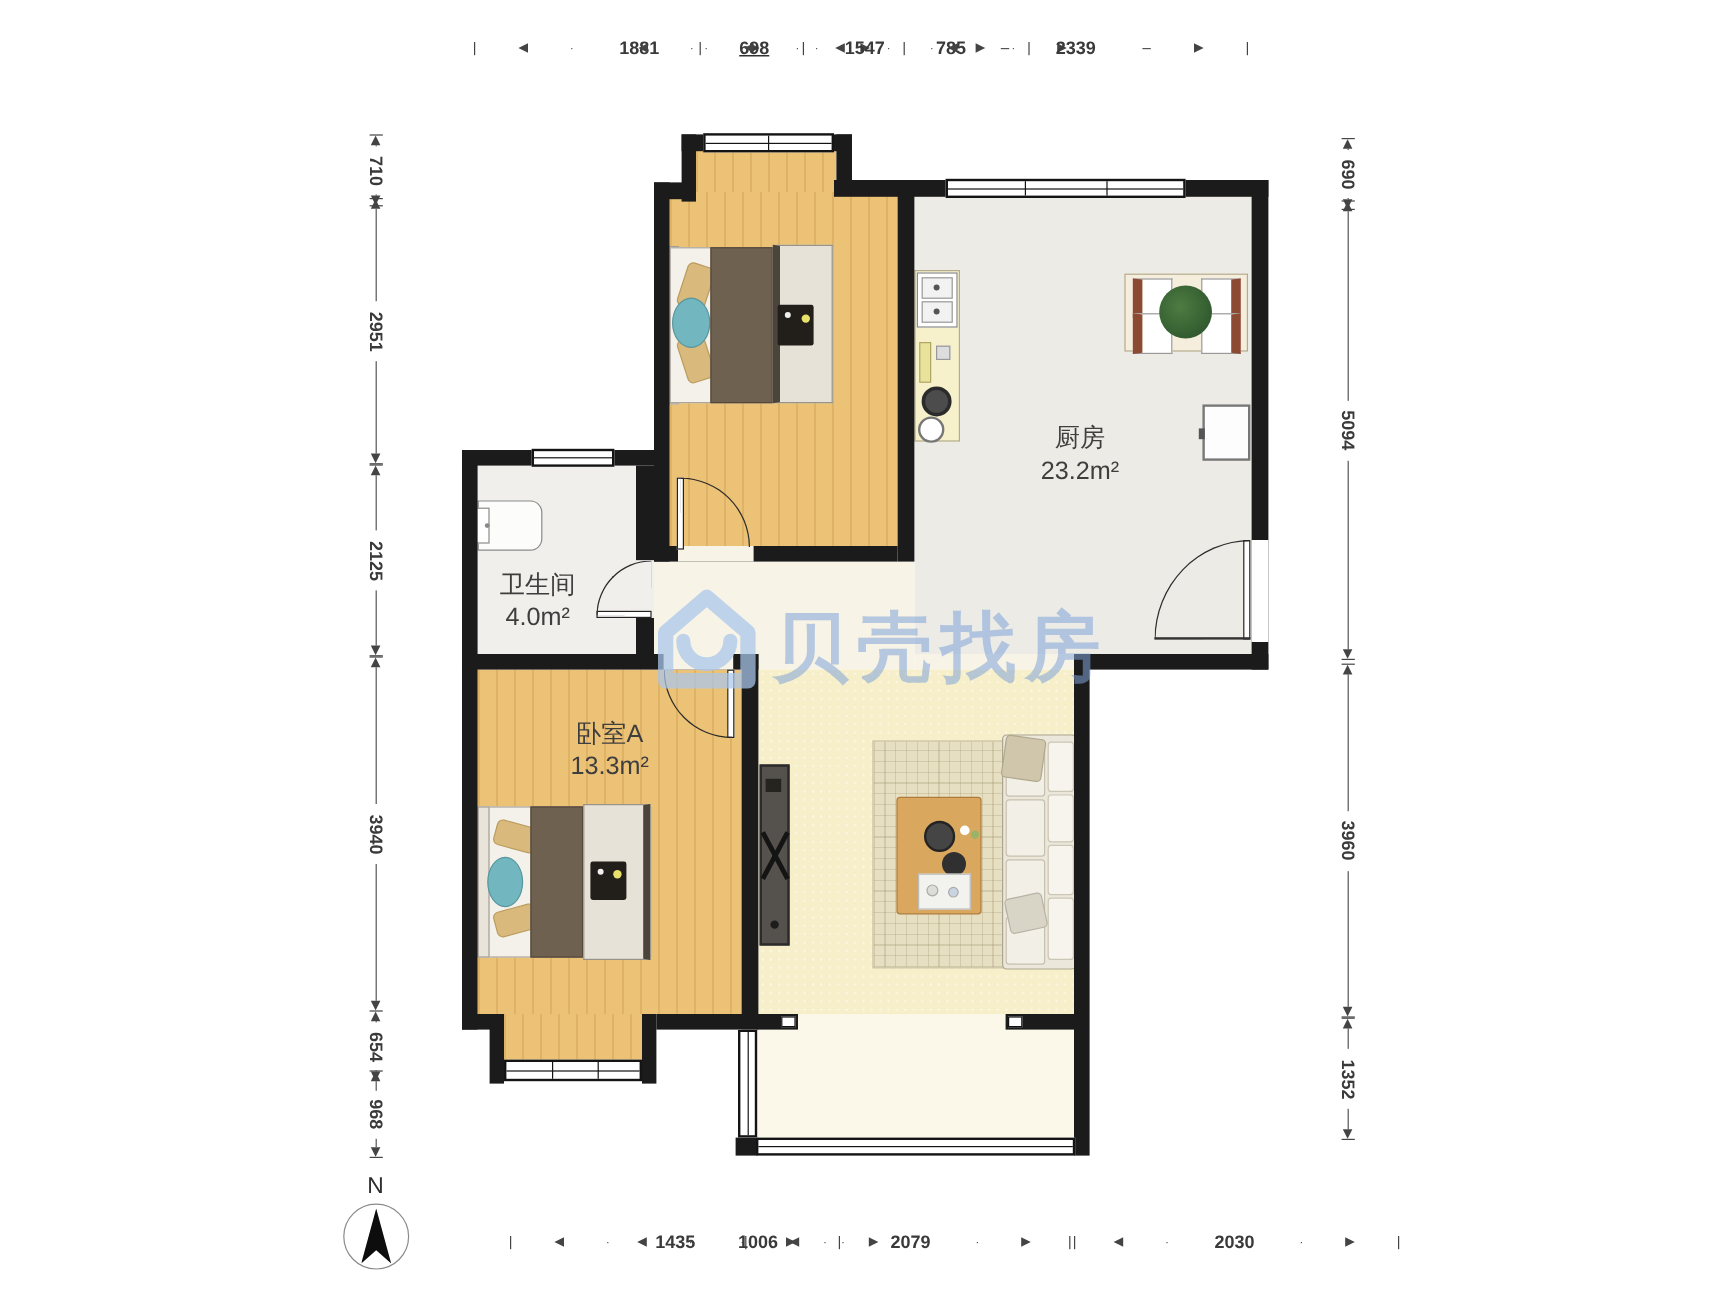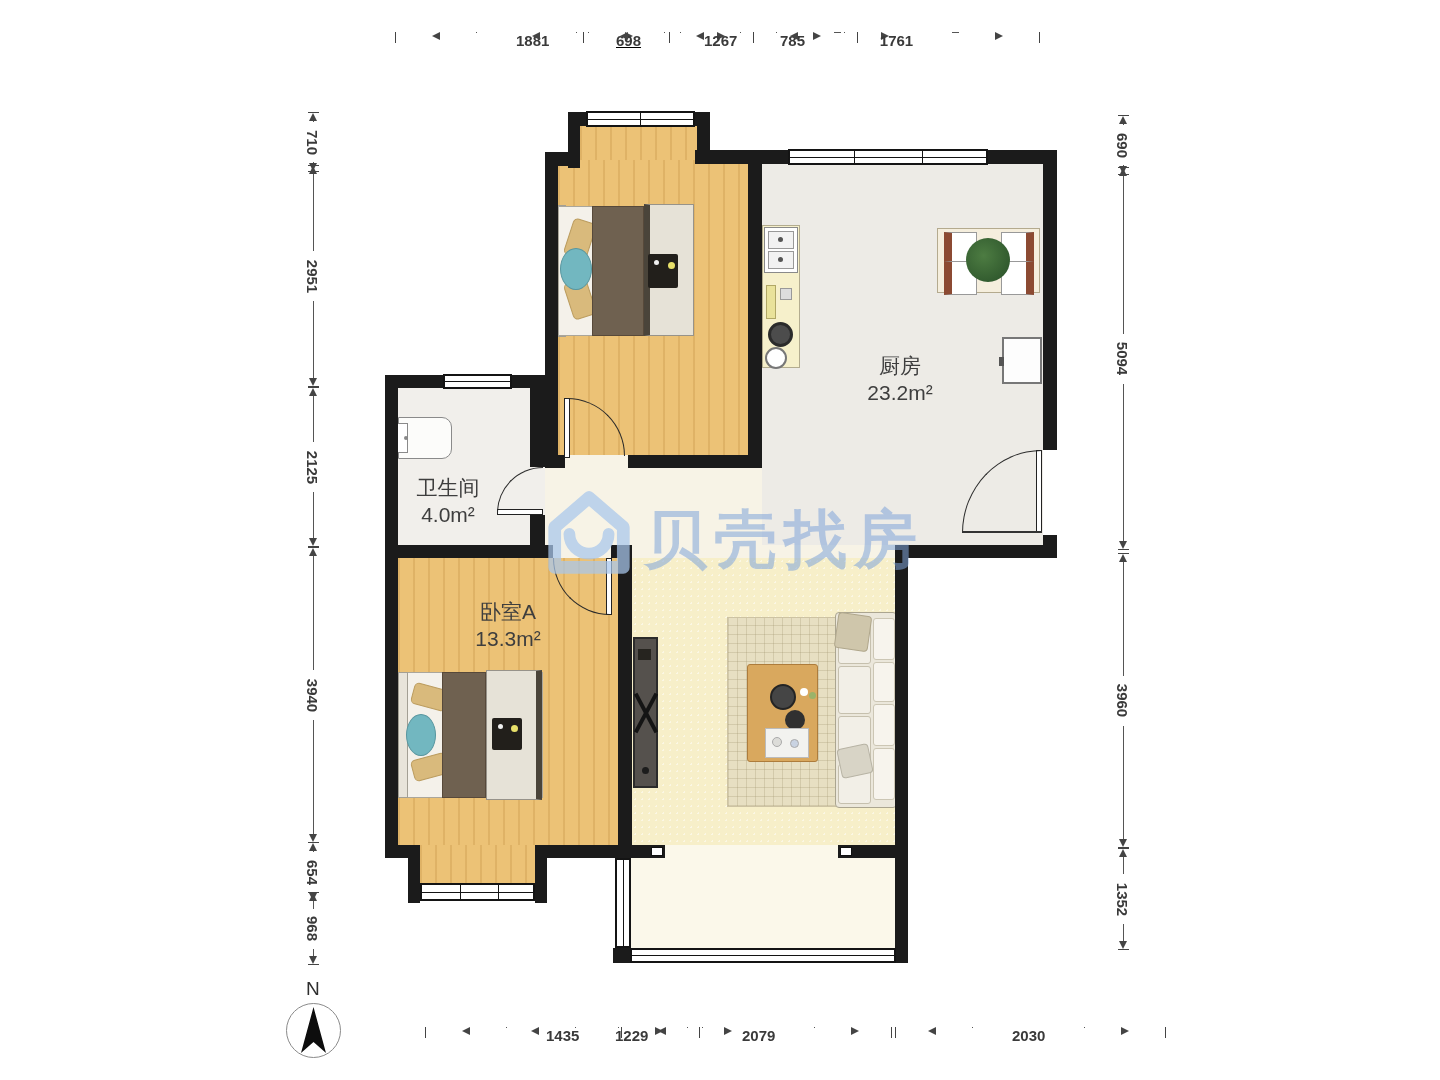--- a/index.html
+++ b/index.html
@@ -42,21 +42,21 @@
   .tealpillow { background:#72b7c0; border:1px solid #58969f; border-radius:50%; }
   .blanket { background:#6f6150; border:1px solid #57493a; }
   .cabinet { background:#e6e2d7; border:1px solid #97938a; }
   .tvbox { background:#221f1b; border-radius:2px; }
   .dot { position:absolute; border-radius:50%; }
 
   
   .room-label { position:absolute; text-align:center; color:#3e3e3e; font-size:21px; line-height:27px; }
 
   
-  .dim-h { position:absolute; display:flex; align-items:flex-start; height:16px;gap:36px; }
+  .dim-h { position:absolute; display:flex; align-items:center; height:16px;gap:36px; }
   .dim-v { position:absolute; display:flex; flex-direction:column; align-items:center; width:18px; }
   .dh-line { flex:1; height:1px; background:#555; min-width:1px; }
   .dv-line { flex:1; width:1px; background:#555; min-height:1px; }
   .ar { flex:none; width:0; height:0; }
   .ar-l { border-top:4px solid transparent; border-bottom:4px solid transparent; border-right:8px solid #444; }
   .ar-r { border-top:4px solid transparent; border-bottom:4px solid transparent; border-left:8px solid #444; }
   .ar-u { border-left:4px solid transparent; border-right:4px solid transparent; border-bottom:8px solid #444; }
   .ar-d { border-left:4px solid transparent; border-right:4px solid transparent; border-top:8px solid #444; }
   .htick { flex:none; width:1px; height:11px; background:#444; }
   .vtick { flex:none; width:11px; height:1px; background:#444; }
@@ -262,37 +262,37 @@
     <i class="ar ar-l"></i>
       <span class="dh-line"></span>
     <b class="dim-num">698</b>
     <span class="dh-line"></span>
       <i class="ar ar-r"></i>
   </div>
   <div class="dim-h" style="left:583px;top:32px;width:113px;">
     <i class="htick"></i>
       <i class="ar ar-l"></i>
       <span class="dh-line"></span>
-    <b class="dim-num">1267</b>
+    <b class="dim-num">1547</b>
     <span class="dh-line"></span>
       <i class="ar ar-r"></i>
       <i class="htick"></i>
   </div>
   <div class="dim-h" style="left:696px;top:32px;width:57px;">
     <i class="ar ar-l"></i>
       <span class="dh-line"></span>
     <b class="dim-num">785</b>
     <span class="dh-line"></span>
       <i class="ar ar-r"></i>
   </div>
   <div class="dim-h" style="left:753px;top:32px;width:287px;">
     <i class="htick"></i>
       <i class="ar ar-l"></i>
       <span class="dh-line"></span>
-    <b class="dim-num">1761</b>
+    <b class="dim-num">2339</b>
     <span class="dh-line"></span>
       <i class="ar ar-r"></i>
       <i class="htick"></i>
   </div>
 
   <div class="dim-v" style="left:304px;top:112px;height:53px;">
     <i class="vtick"></i>
       <i class="ar ar-u"></i>
       <span class="dv-line"></span>
     <b class="dim-num-v n3">
@@ -406,21 +406,21 @@
       <i class="ar ar-l"></i>
       <span class="dh-line"></span>
     <b class="dim-num">1435</b>
     <span class="dh-line"></span>
       <i class="ar ar-r"></i>
       <i class="htick"></i>
   </div>
   <div class="dim-h" style="left:531px;top:1027px;width:90px;">
     <i class="ar ar-l"></i>
       <span class="dh-line"></span>
-    <b class="dim-num">1229</b>
+    <b class="dim-num">1006</b>
     <span class="dh-line"></span>
       <i class="ar ar-r"></i>
   </div>
   <div class="dim-h" style="left:621px;top:1027px;width:270px;">
     <i class="htick"></i>
       <i class="ar ar-l"></i>
       <span class="dh-line"></span>
     <b class="dim-num">2079</b>
     <span class="dh-line"></span>
       <i class="ar ar-r"></i>

